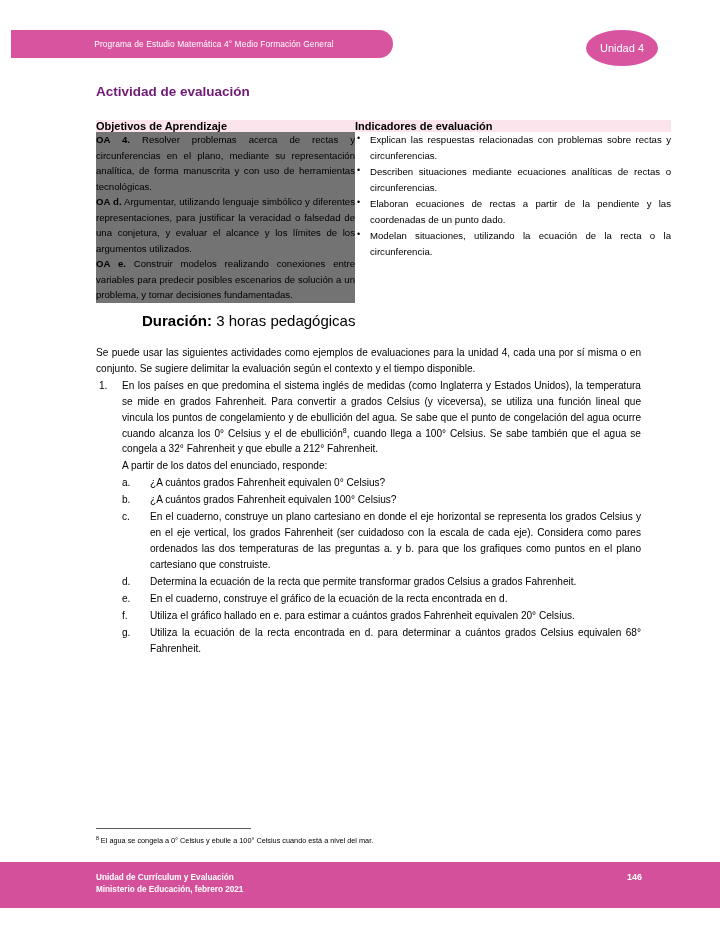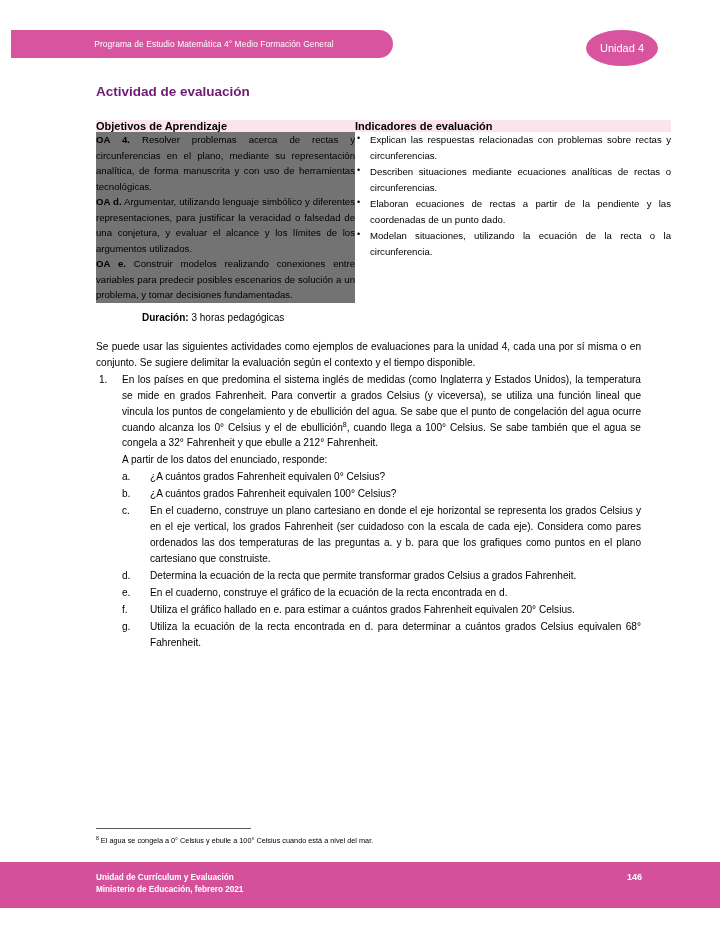--- a/index.html
+++ b/index.html
@@ -126,21 +126,21 @@
     position: absolute;
     left: 2px;
     top: -1px;
     font-size: 9px;
     line-height: 1.62;
   }
 
   
   .duration {
     margin-top: 9px;
-    font-size: 10px;
+    font-size: 15px;
     color: #000000;
     padding-left: 46px;
   }
   .duration b { font-weight: bold; }
 
   
   .intro {
     margin-top: 16px;
     font-size: 10.1px;
     line-height: 1.58;

